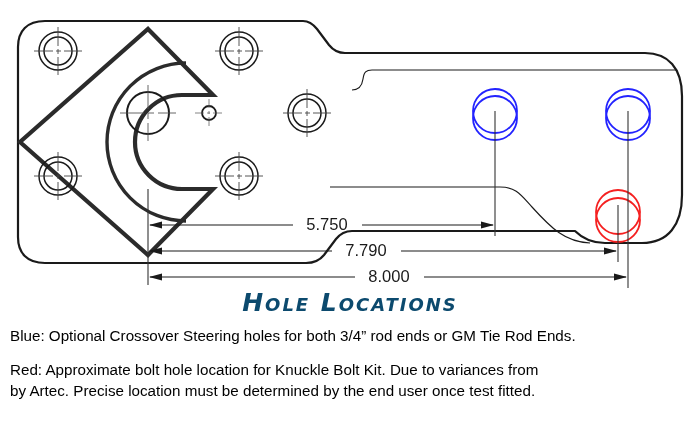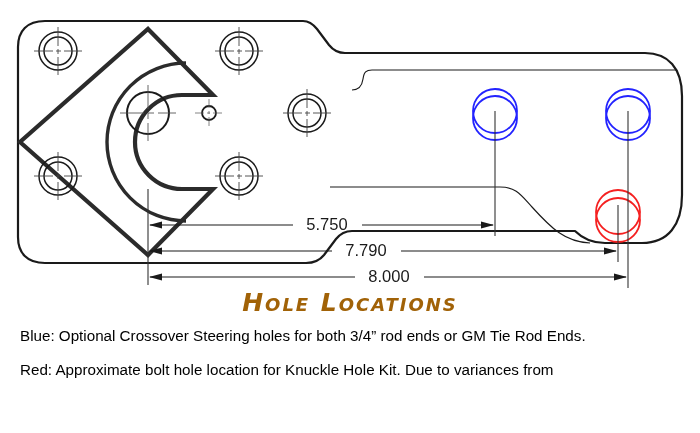--- a/index.html
+++ b/index.html
@@ -32,29 +32,29 @@
     text-align: center;
     font-family: "DejaVu Sans", sans-serif;
     font-weight: bold;
     font-style: italic;
     font-size: 25px;
     letter-spacing: 2.0px;
     font-variant: small-caps;
     line-height: 30px;
     margin: 0;
     padding: 0 0 2px 0;
-    color: #a16207;
+    color: #0c4a6e;
   }
   .note-para {
     font-family: "Liberation Sans", sans-serif;
     font-size: 15.2px;
     line-height: 21.5px;
     color: #000;
     margin: 0;
-    padding: 0 6px 0 20px;
+    padding: 0 6px 0 10px;
   }
   .note-para.first { padding-top: 5px; }
   .note-para.second { padding-top: 12px; }
   .note-line { display: block; white-space: nowrap; }
 </style>
 </head>
 <body>
 
 <svg id="drawing-canvas" viewBox="0 0 700 290" xmlns="http://www.w3.org/2000/svg">
 
@@ -210,16 +210,17 @@
 
 <div class="caption-block">
 
   <div class="dwg-title">Hole Locations</div>
 
   <p class="note-para first">
     <span class="note-line">Blue: Optional Crossover Steering holes for both 3/4” rod ends or GM Tie Rod Ends.</span>
   </p>
 
   <p class="note-para second">
-    <span class="note-line">Red: Approximate bolt hole location for Knuckle Hole Kit. Due to variances from</span>
+    <span class="note-line">Red: Approximate bolt hole location for Knuckle Bolt Kit. Due to variances from</span>
+    <span class="note-line">by Artec.  Precise location must be determined by the end user once test fitted.</span>
   </p>
 
 </div>
 
 </body></html>

